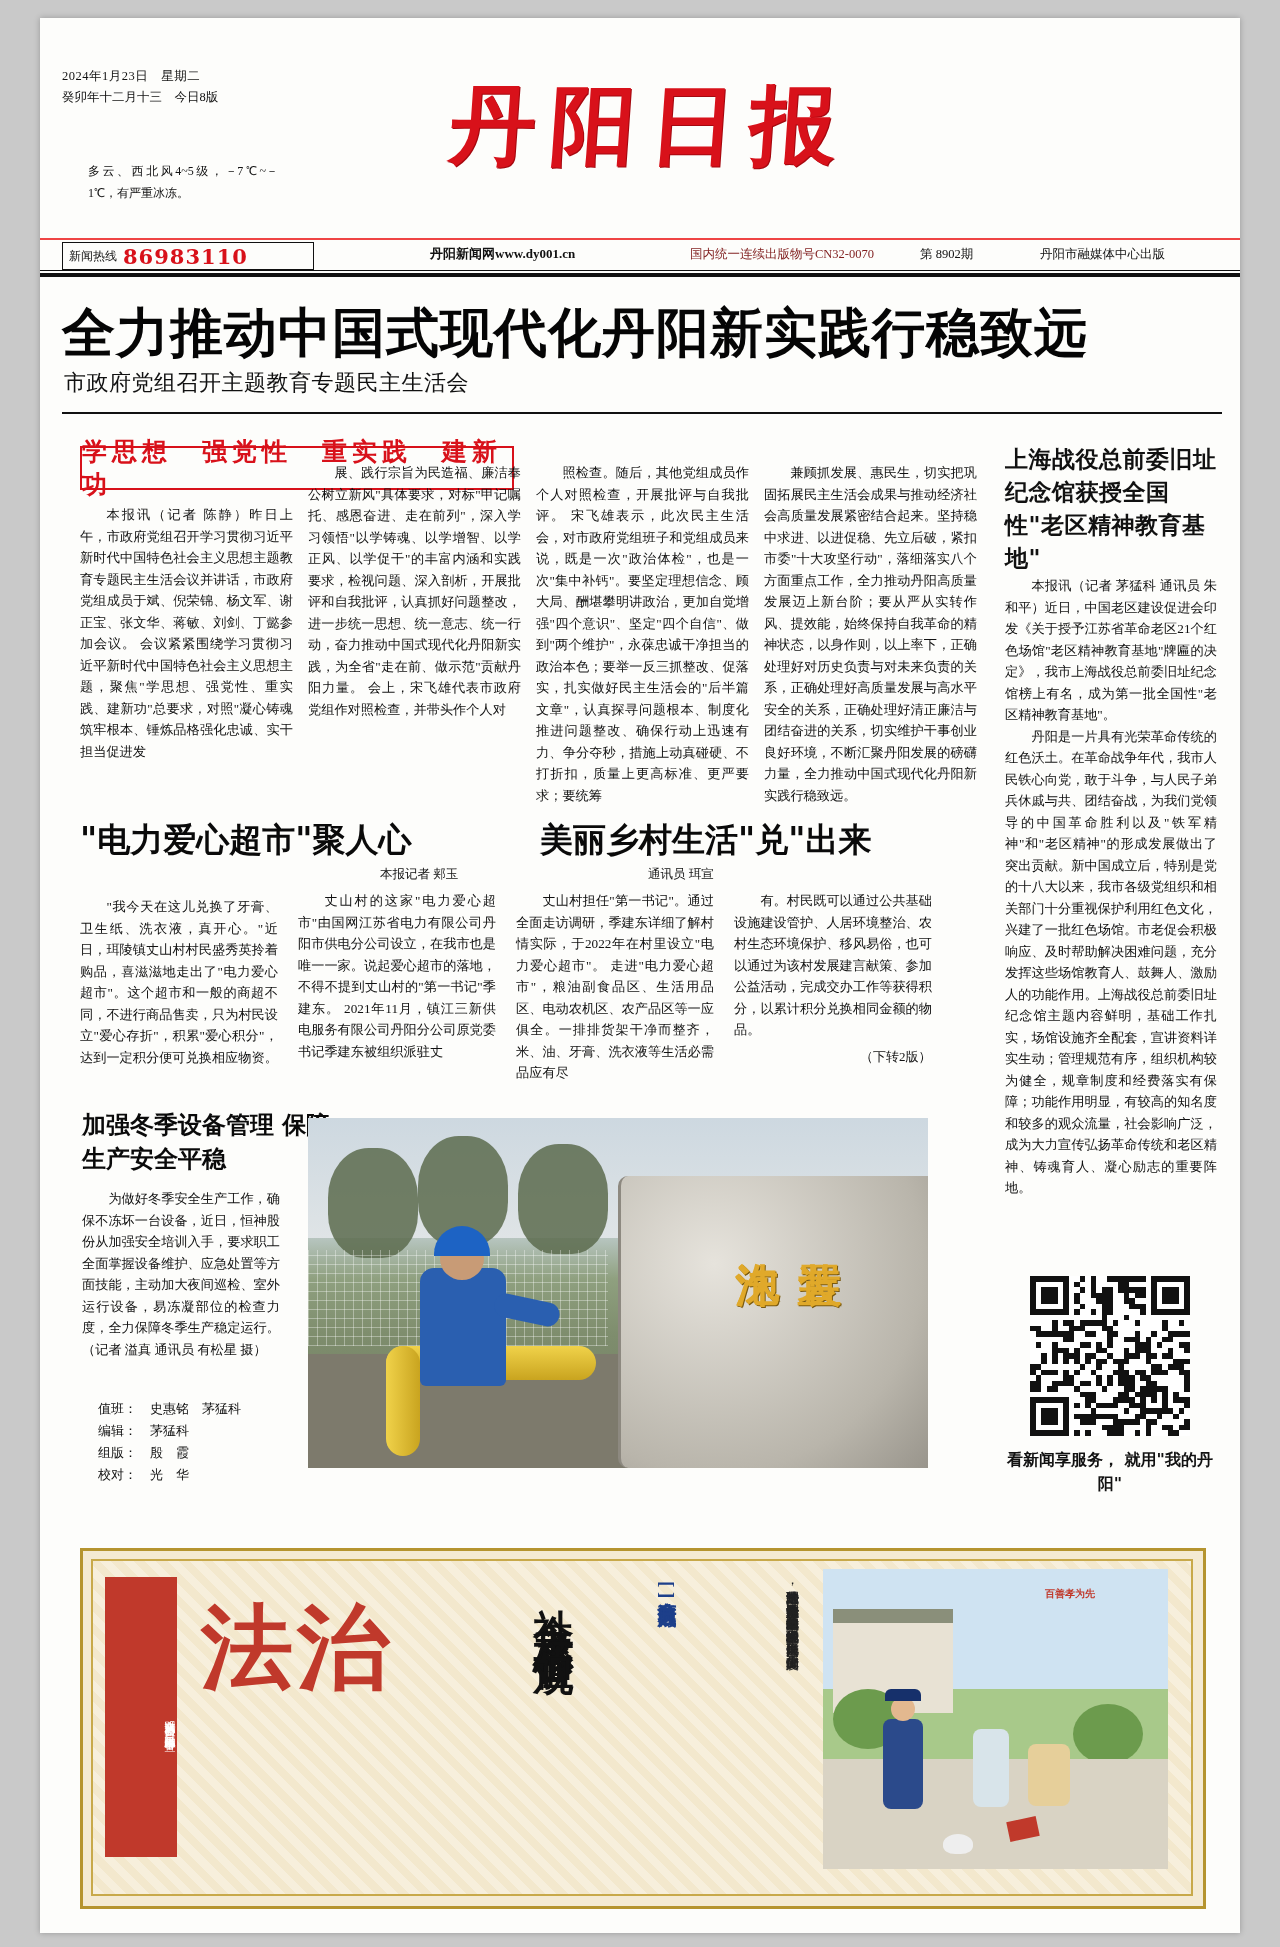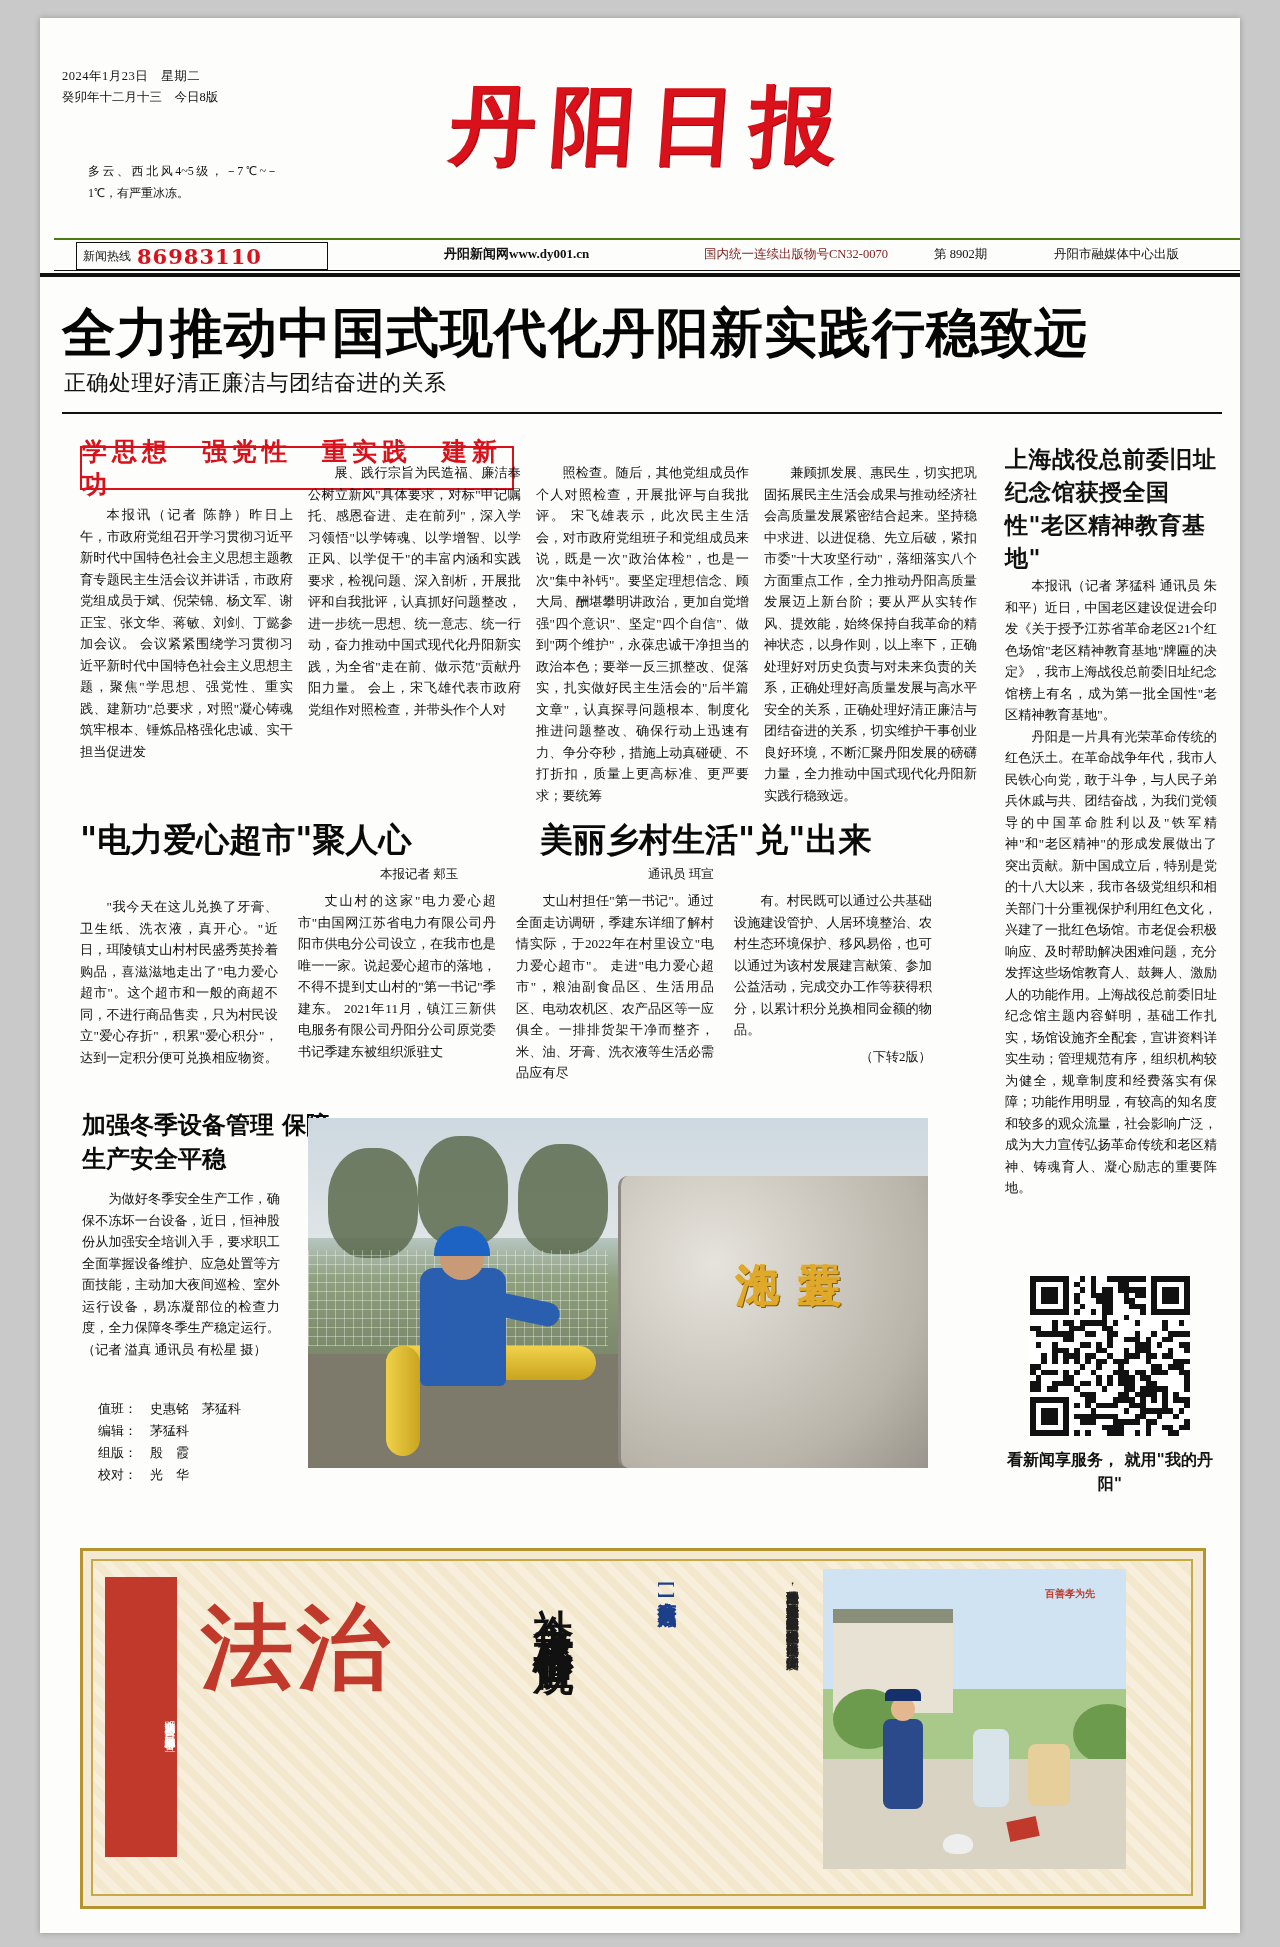--- a/index.html
+++ b/index.html
@@ -30,22 +30,22 @@
   }
   .logo{
     position:absolute;left:330px;top:50px;width:560px;text-align:center;
     color:#d8111a;
     font-family:"DejaVu Serif",serif;
     font-weight:bold;font-size:86px;letter-spacing:14px;
     text-shadow:1px 1px 0 #a5080f;
     transform:skewX(-4deg);
   }
   .hotline-bar{
-    position:absolute;left:14px;top:220px;width:1200px;height:30px;
-    border-top:2px solid #4d7c0f;border-bottom:1px solid #111;
+    position:absolute;left:0;top:220px;width:1200px;height:30px;
+    border-top:2px solid #ef4444;border-bottom:1px solid #111;
   }
   .hotline-box{
     position:absolute;left:22px;top:2px;width:250px;height:26px;
     border:1px solid #111;display:flex;align-items:center;
   }
   .hotline-label{font-size:12px;padding:0 6px;color:#111;}
   .hotline-num{
     color:#d8111a;font-family:"DejaVu Serif",serif;font-weight:bold;
     font-size:21px;letter-spacing:1px;
   }
@@ -197,21 +197,21 @@
     writing-mode:vertical-rl;line-height:58px;letter-spacing:6px;height:290px;
   }
   .ad-sub{
     position:absolute;left:470px;top:30px;width:130px;height:285px;
     writing-mode:vertical-rl;font-size:19px;line-height:32px;color:#1d3f8a;font-weight:bold;
   }
   .ad-text{
     position:absolute;left:600px;top:30px;width:120px;height:285px;
     writing-mode:vertical-rl;font-size:13px;line-height:22px;color:#222;
   }
-  .ad-scene{position:absolute;left:740px;top:18px;width:303px;height:300px;
+  .ad-scene{position:absolute;left:740px;top:18px;width:345px;height:300px;
     background:linear-gradient(#cfe3f2 0 40%,#a8c98a 40% 100%);overflow:hidden;}
   .ad-house{position:absolute;left:10px;top:40px;width:120px;height:90px;background:#e8e2d4;border-top:14px solid #8a8f7a;}
   .ad-road{position:absolute;left:0;top:190px;width:345px;height:110px;background:#d9d3c4;}
   .ad-cop{position:absolute;left:60px;top:150px;width:40px;height:90px;background:#2b4a8b;border-radius:8px;}
   .ad-cop-h{position:absolute;left:68px;top:128px;width:24px;height:24px;background:#e3b88f;border-radius:50%;}
   .ad-cop-cap{position:absolute;left:62px;top:120px;width:36px;height:12px;background:#16306b;border-radius:6px 6px 0 0;}
   .ad-p1{position:absolute;left:150px;top:160px;width:36px;height:78px;background:#d8e4ea;border-radius:8px;}
   .ad-p2{position:absolute;left:205px;top:175px;width:42px;height:62px;background:#e6cf9a;border-radius:8px;}
   .ad-bush{position:absolute;top:120px;width:70px;height:60px;background:#6c9b4d;border-radius:50%;}
   .ad-red-card{position:absolute;left:185px;top:250px;width:30px;height:20px;background:#c0392b;transform:rotate(-12deg);}
@@ -238,21 +238,21 @@
       <span class="hotline-num">86983110</span>
     </div>
     <div class="site">丹阳新闻网www.dy001.cn</div>
     <div class="issn">国内统一连续出版物号CN32-0070</div>
     <div class="issue">第 8902期</div>
     <div class="publisher">丹阳市融媒体中心出版</div>
   </div>
   <div class="rule-thick"></div>
 
   <div class="headline">全力推动中国式现代化丹阳新实践行稳致远</div>
-  <div class="subhead">正确处理好清正廉洁与团结奋进的关系</div>
+  <div class="subhead">市政府党组召开主题教育专题民主生活会</div>
   <div class="rule-head"></div>
 
   <div class="slogan">学思想　强党性　重实践　建新功</div>
 
   <div class="col c1">
       <p>本报讯（记者 陈静）昨日上午，市政府党组召开学习贯彻习近平新时代中国特色社会主义思想主题教育专题民主生活会议并讲话，市政府党组成员于斌、倪荣锦、杨文军、谢正宝、张文华、蒋敏、刘剑、丁懿参加会议。
 会议紧紧围绕学习贯彻习近平新时代中国特色社会主义思想主题，聚焦"学思想、强党性、重实践、建新功"总要求，对照"凝心铸魂筑牢根本、锤炼品格强化忠诚、实干担当促进发</p>
     </div>
   <div class="col c2">
       <p>展、践行宗旨为民造福、廉洁奉公树立新风"具体要求，对标"甲记嘱托、感恩奋进、走在前列"，深入学习领悟"以学铸魂、以学增智、以学正风、以学促干"的丰富内涵和实践要求，检视问题、深入剖析，开展批评和自我批评，认真抓好问题整改，进一步统一思想、统一意志、统一行动，奋力推动中国式现代化丹阳新实践，为全省"走在前、做示范"贡献丹阳力量。

